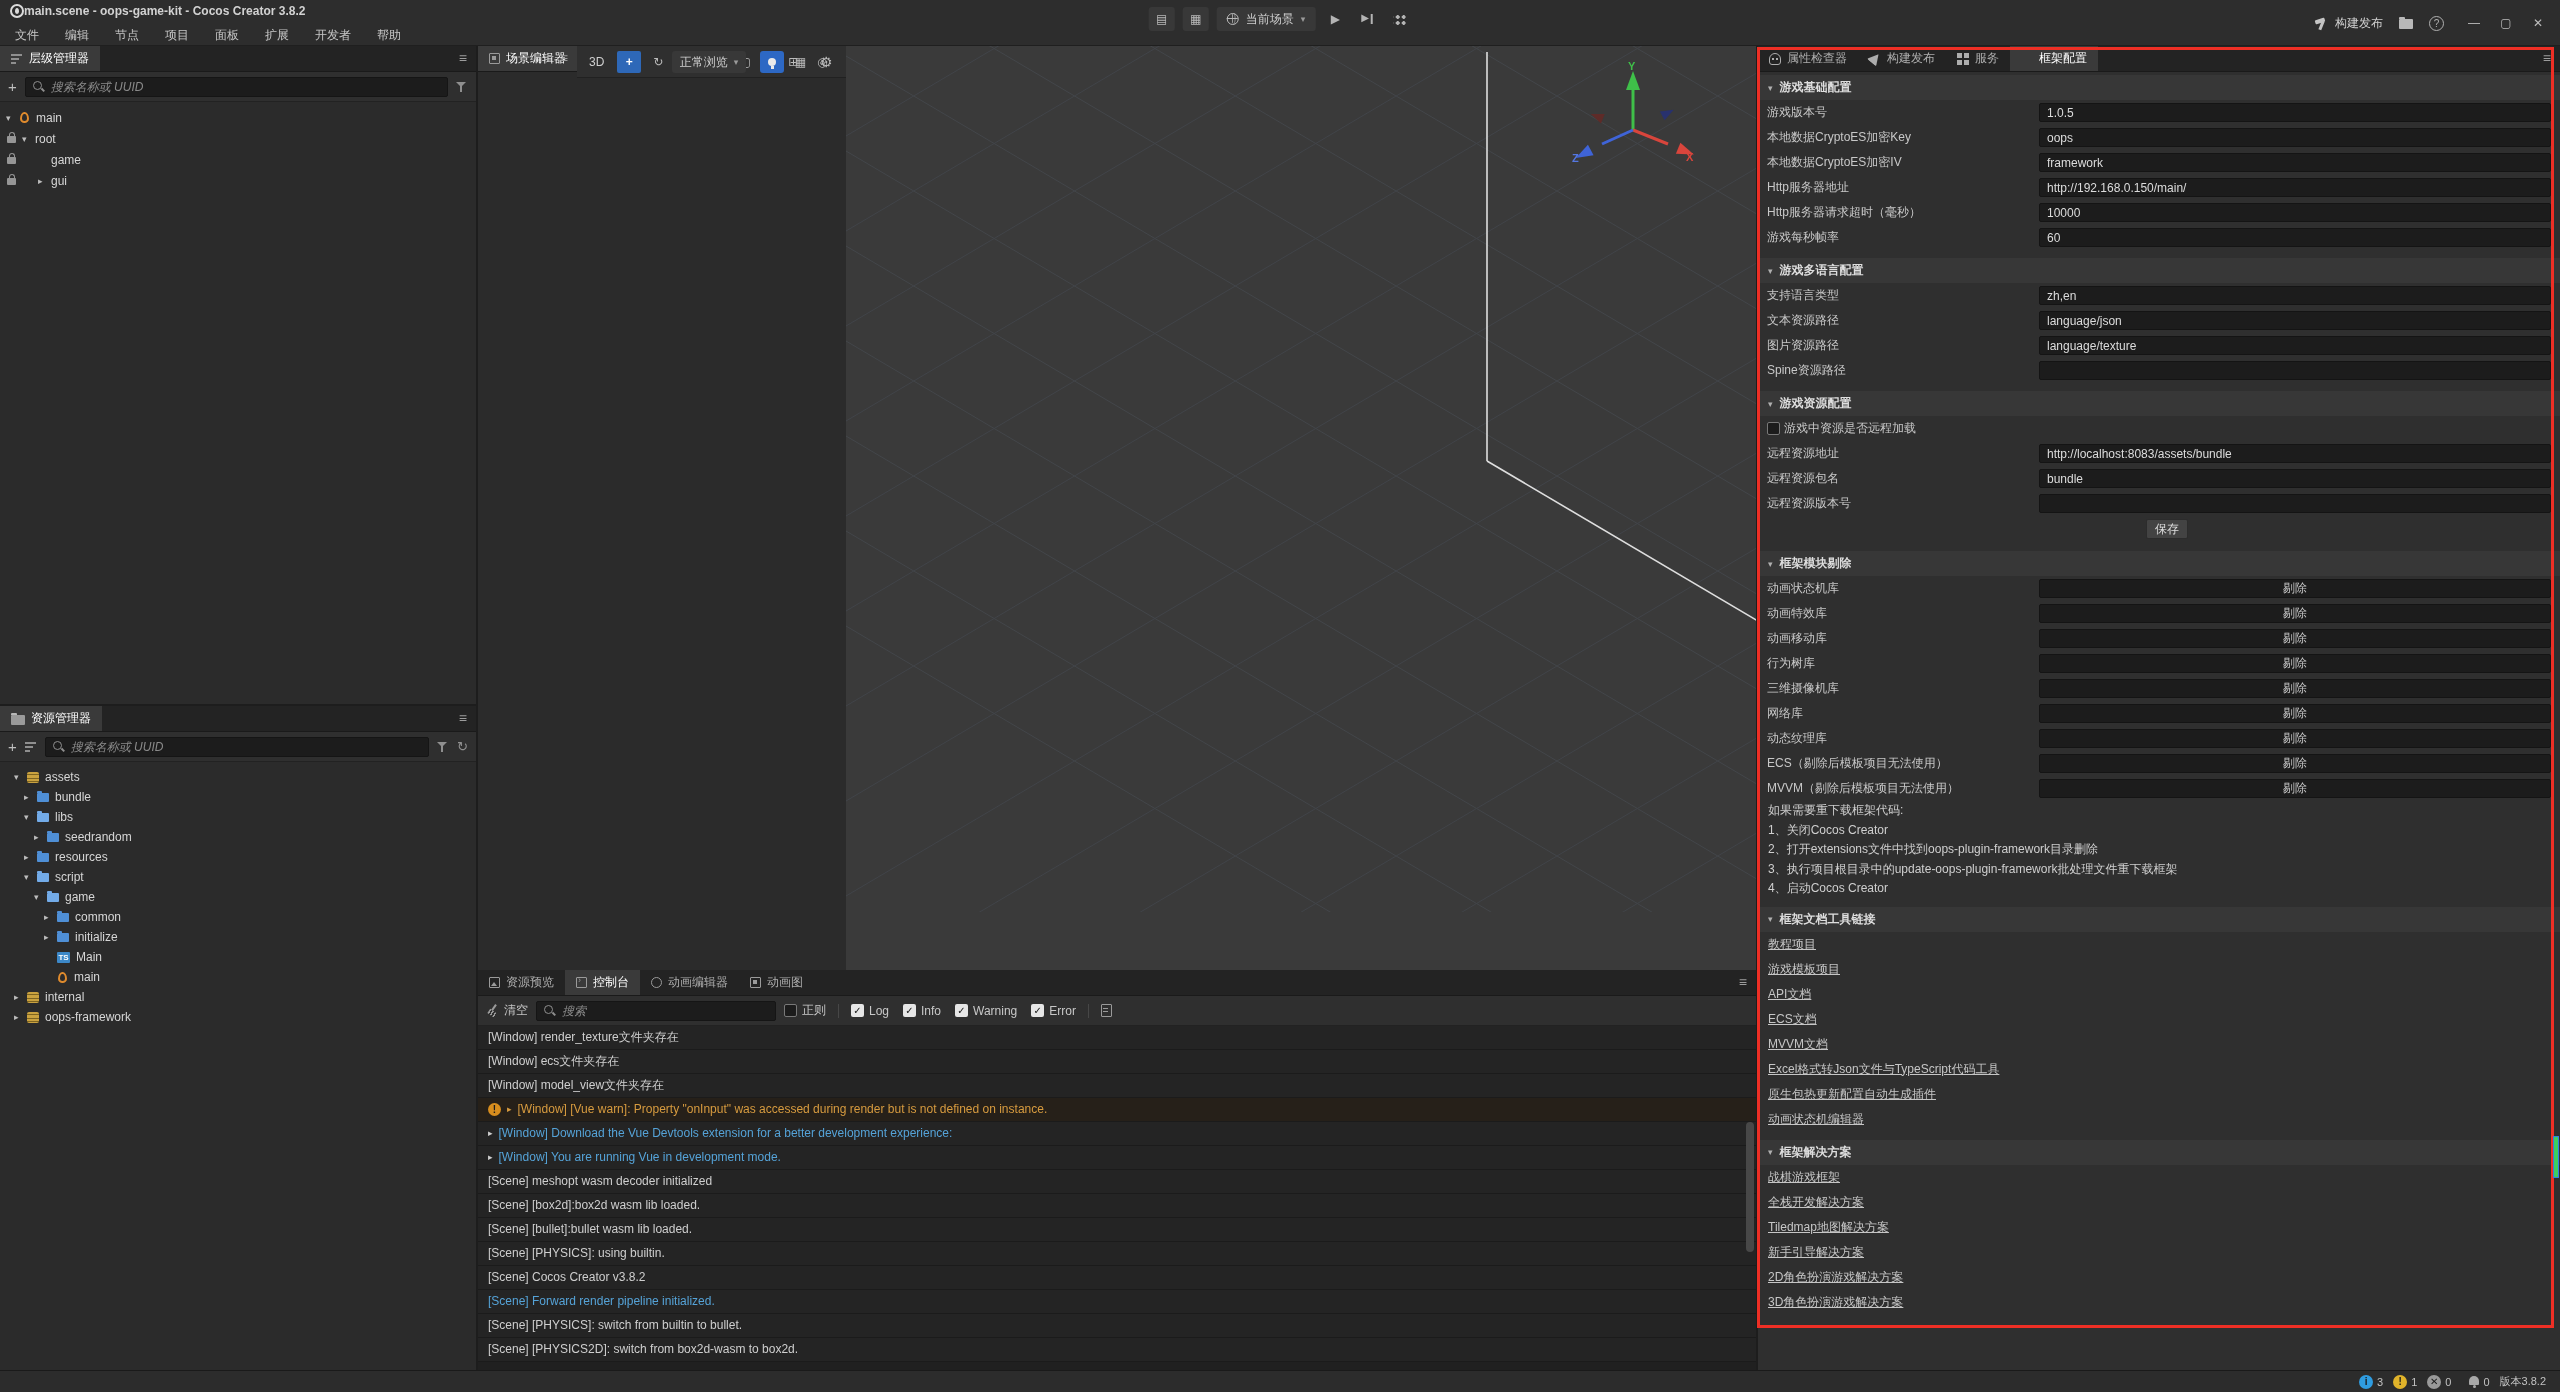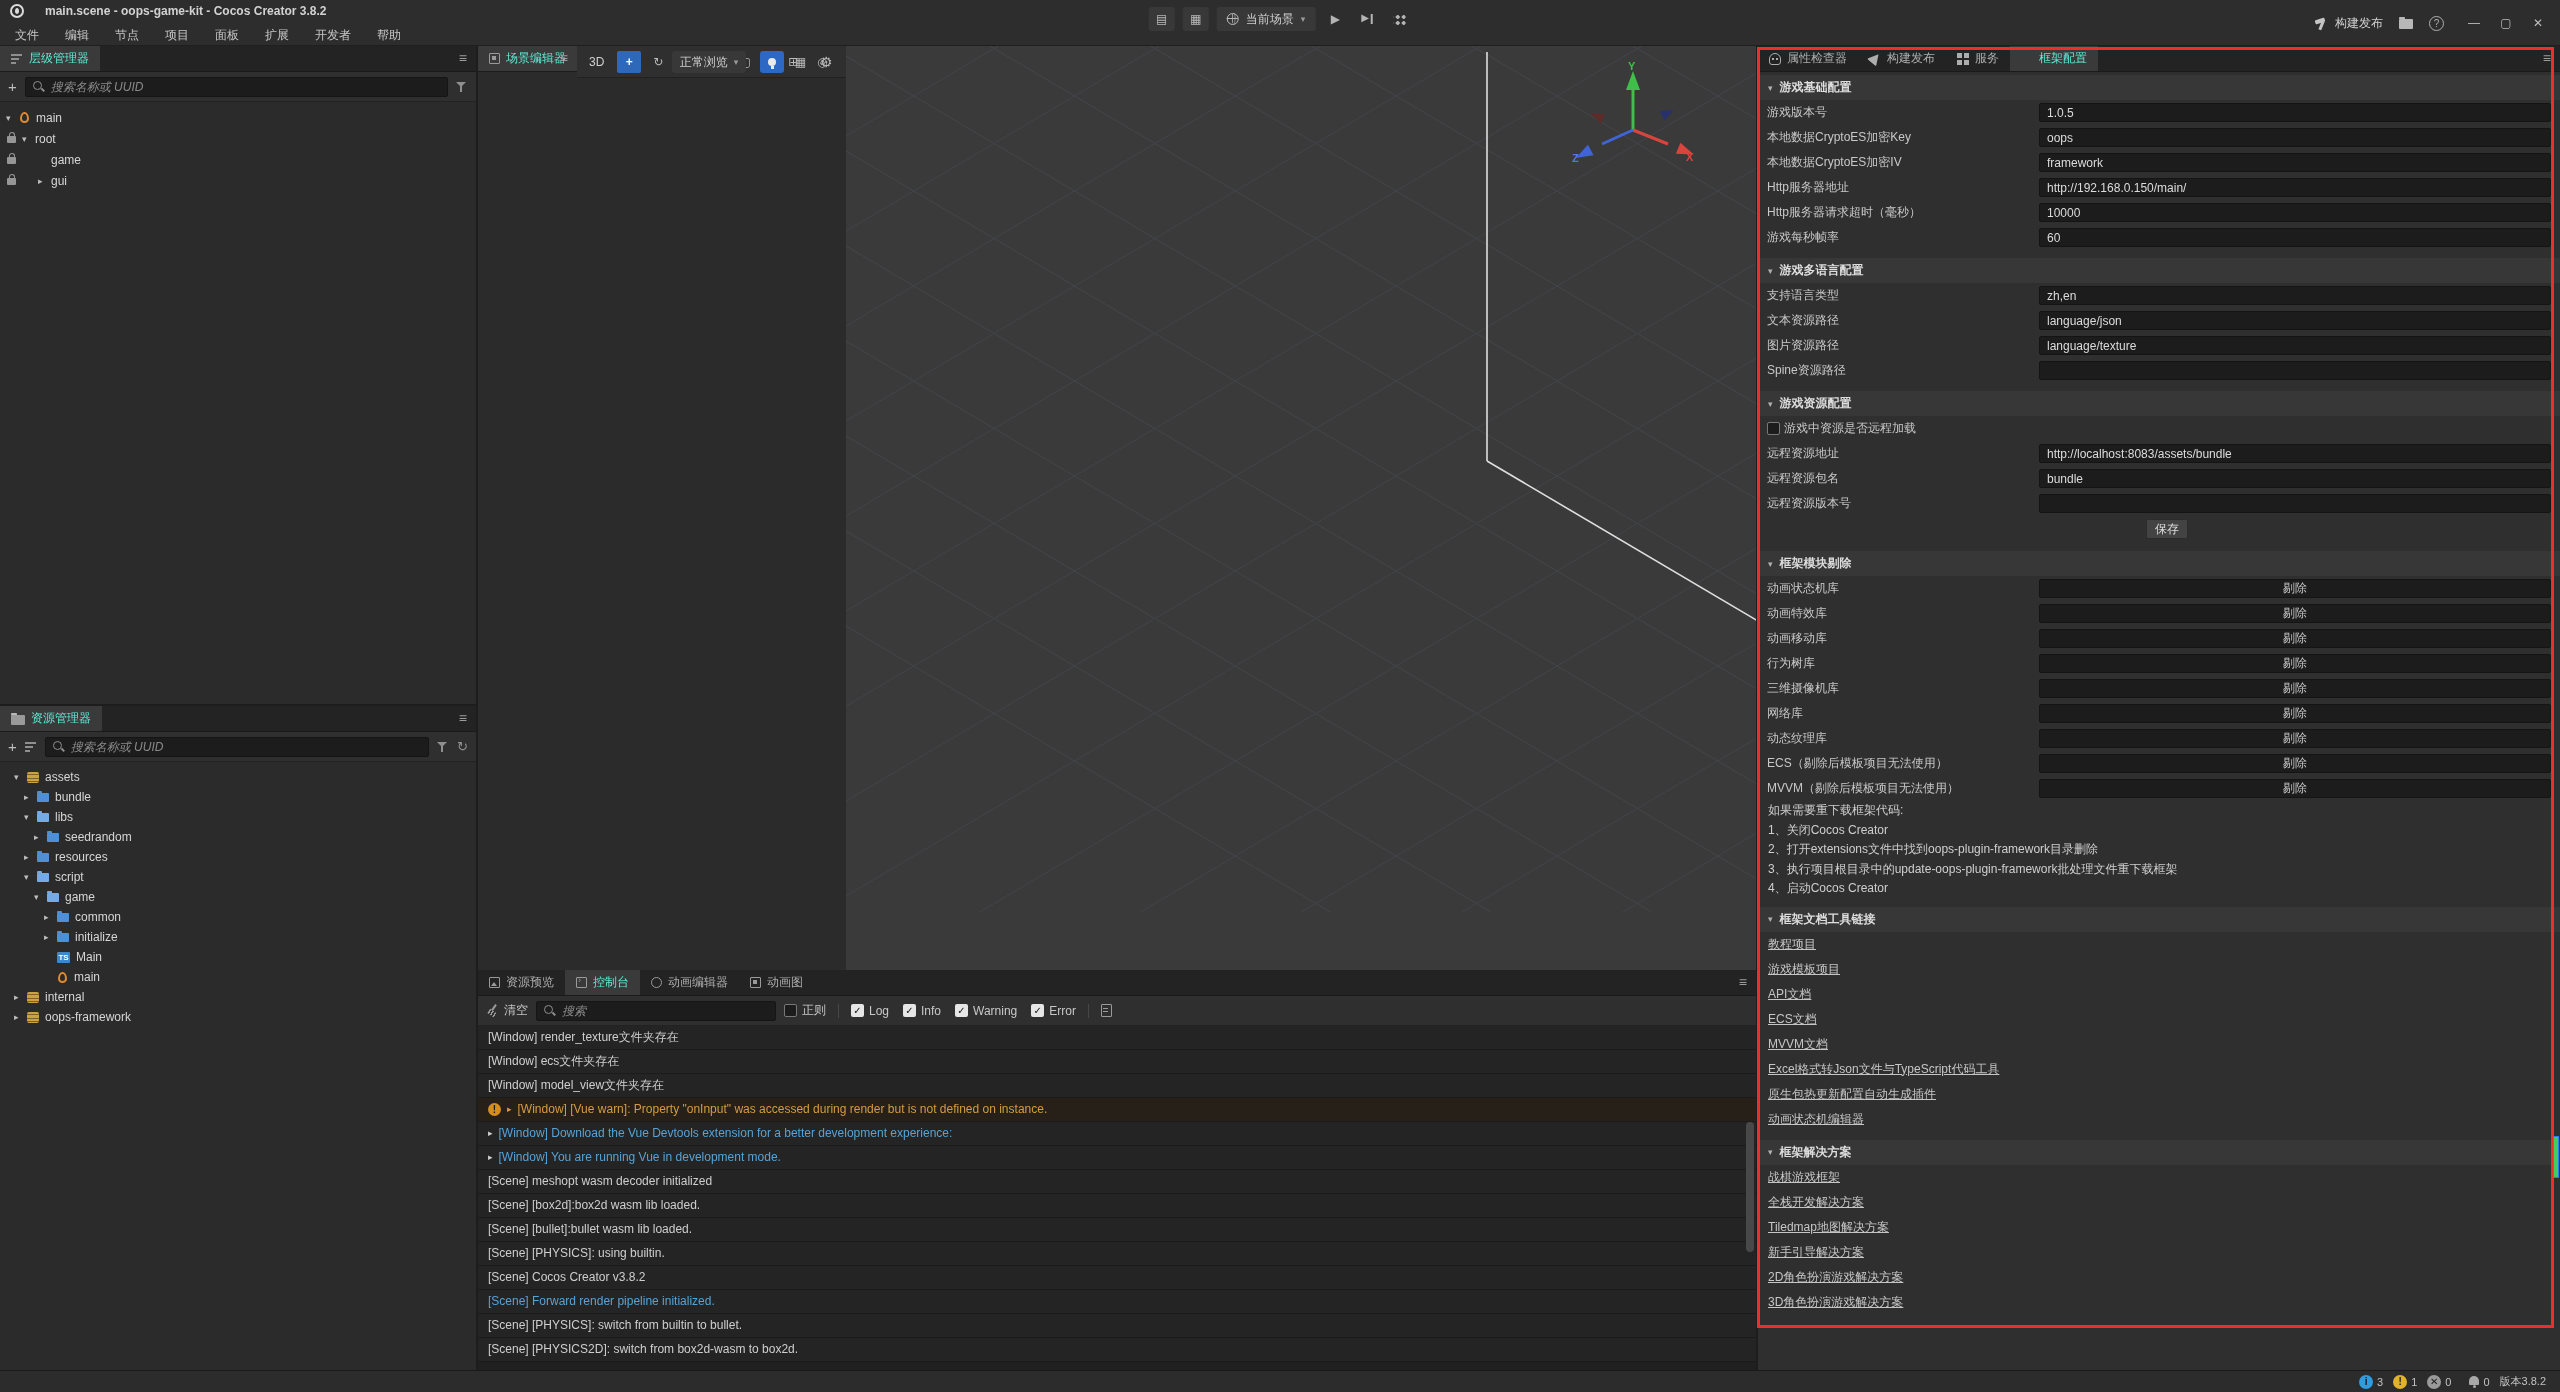--- a/index.html
+++ b/index.html
@@ -1,21 +1,21 @@
 <!DOCTYPE html>
 <html><head>
 <meta charset="utf-8">
 <style>
   *{margin:0;padding:0;box-sizing:border-box}
   html,body{width:2560px;height:1392px}
   body{position:relative;background:#2d2d2d;font-family:"Liberation Sans","DejaVu Sans",sans-serif;font-size:12px;color:#c8c8c8;overflow:hidden}
 
   
   .topbar{position:absolute;left:0;top:0;right:0;height:46px;background:#2d2d2d;border-bottom:1px solid #1f1f1f}
-  .title-row{position:absolute;left:10px;top:4px;display:flex;align-items:center;gap:21px}
+  .title-row{position:absolute;left:10px;top:4px;display:flex;align-items:center;gap:0}
   .logo{width:14px;height:14px;border:2px solid #dcdcdc;border-radius:50%;position:relative}
   .logo::before{content:"";position:absolute;left:3px;top:2px;width:4px;height:6px;background:#dcdcdc;border-radius:50% 50% 50% 50%/60% 60% 40% 40%}
   .title-text{color:#d2d2d2;font-weight:bold}
   .menu-row{position:absolute;left:2px;top:24px;display:flex;height:22px}
   .menu-item{padding:0 13px;line-height:22px;color:#c6c6c6;cursor:default}
   .tb-center{position:absolute;left:50%;top:7px;transform:translateX(-50%);display:flex;align-items:center;gap:8px}
   .tb-icon-btn{width:26px;height:24px;background:#383838;border-radius:3px;display:flex;align-items:center;justify-content:center;color:#b8b8b8;font-size:12px}
   .scene-dd{height:24px;background:#383838;border-radius:3px;display:flex;align-items:center;gap:7px;padding:0 10px;color:#cfcfcf}
   .globe{width:12px;height:12px;border:1.5px solid #b8b8b8;border-radius:50%;position:relative}
   .globe::before{content:"";position:absolute;left:4px;top:-1px;width:2px;height:11px;border-left:1px solid #b8b8b8;border-right:1px solid #b8b8b8;border-radius:50%}
@@ -39,21 +39,21 @@
   .win-btn{width:28px;height:24px;display:flex;align-items:center;justify-content:center;color:#bdbdbd;font-size:12px}
 
   
   .left-col{position:absolute;left:0;top:46px;width:478px;height:1324px;background:#2b2b2b;border-right:2px solid #1d1d1d}
   .center-col{position:absolute;left:478px;top:46px;width:1278px;height:1324px;background:#2b2b2b}
   .right-col{position:absolute;left:1756px;top:46px;width:804px;height:1324px;background:#2f2f2f;border-left:2px solid #1d1d1d;overflow:hidden}
 
   
   .tabstrip{height:26px;background:#232323;border-bottom:1px solid #1a1a1a;display:flex;align-items:stretch;position:relative}
   .tab{display:flex;align-items:center;gap:6px;padding:0 11px;color:#adadad;cursor:default}
-  .tab.active{background:#3a3a3a;color:#5eead4}
+  .tab.active{background:#3a3a3a;color:#ffffff}
   .panel-menu{position:absolute;right:9px;top:4px;color:#9c9c9c;font-size:14px}
   .ptoolbar{height:30px;background:#2f2f2f;border-bottom:1px solid #222;display:flex;align-items:center;padding:0 8px;gap:8px}
   .searchbox{flex:1;height:20px;background:#1c1c1c;border:1px solid #151515;border-radius:2px;display:flex;align-items:center;gap:6px;padding:0 6px;position:relative}
   .searchbox input{background:transparent;border:none;outline:none;color:#cfcfcf;font-style:italic;font-size:12px;width:100%;font-family:inherit}
   .searchbox input::placeholder{color:#8a8a8a;font-style:italic}
   .mag{position:relative;width:13px;height:13px;flex:none}
   .mag::before{content:"";position:absolute;left:1px;top:1px;width:7px;height:7px;border:1.5px solid #8f8f8f;border-radius:50%}
   .mag::after{content:"";position:absolute;left:9px;top:9px;width:4px;height:1.5px;background:#8f8f8f;transform:rotate(45deg)}
   .plus-ico{color:#bdbdbd;font-size:15px;line-height:1}
   .sort-ico{width:12px;height:12px;background:

